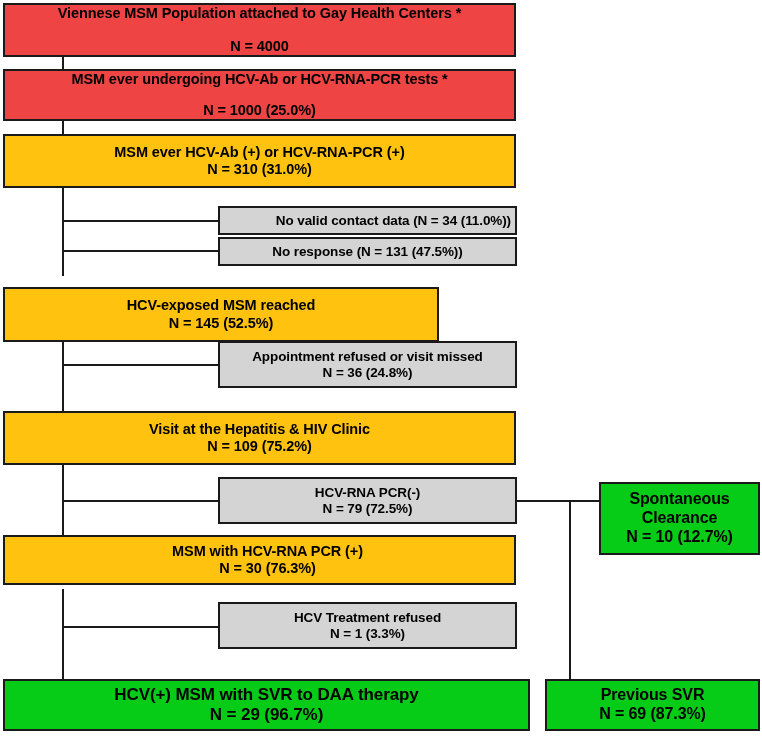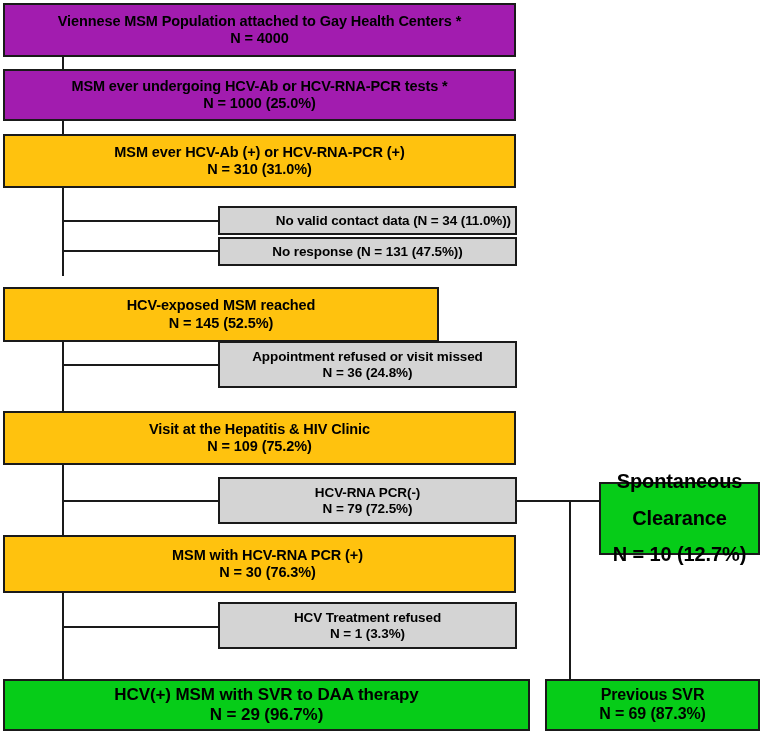--- a/index.html
+++ b/index.html
@@ -29,28 +29,28 @@
     justify-content: center;
     text-align: center;
     color: #000000;
     line-height: 1.18;
     font-size: 14.5px;
     font-weight: 700;
     letter-spacing: -0.1px;
     padding: 0 4px;
   }
   .box .l1, .box .l2, .box .l3 { display: block; white-space: nowrap; }
-  .box-white  { background: #a21caf; }
+  .box-white  { background: #ef4444; justify-content: space-between; }
   .box-orange { background: #FFC20E; }
   .box-gray   { background: #D4D4D4; font-weight: 700; }
   .box-green  { background: #06CC18; }
 
   .box-gray { font-size: 13.5px; }
   .box-final { font-size: 17px; }
-  .box-sc    { font-size: 20px; gap: 13px; }
+  .box-sc    { font-size: 16px; }
   .box-psvr  { font-size: 16px; }
 
   
   .v-line {
     position: absolute;
     width: 2px;
     background: #1a1a1a;
   }
   .h-line {
     position: absolute;
@@ -120,21 +120,21 @@
   <div class="box box-orange" style="left:3px; top:411px; width:513px; height:54px;">
     <span class="l1">Visit at the Hepatitis &amp; HIV Clinic</span>
     <span class="l2">N = 109 (75.2%)</span>
   </div>
 
   <div class="box box-gray" style="left:218px; top:477px; width:299px; height:47px;">
     <span class="l1">HCV-RNA PCR(-)</span>
     <span class="l2">N = 79 (72.5%)</span>
   </div>
 
-  <div class="box box-orange" style="left:3px; top:535px; width:513px; height:58px;padding-left:20px;">
+  <div class="box box-orange" style="left:3px; top:535px; width:513px; height:50px;padding-left:20px;">
     <span class="l1">MSM with HCV-RNA PCR (+)</span>
     <span class="l2">N = 30 (76.3%)</span>
   </div>
 
   <div class="box box-gray" style="left:218px; top:602px; width:299px; height:47px;">
     <span class="l1">HCV Treatment refused</span>
     <span class="l2">N = 1 (3.3%)</span>
   </div>
 
   <div class="box box-green box-final" style="left:3px; top:679px; width:527px; height:52px;">

